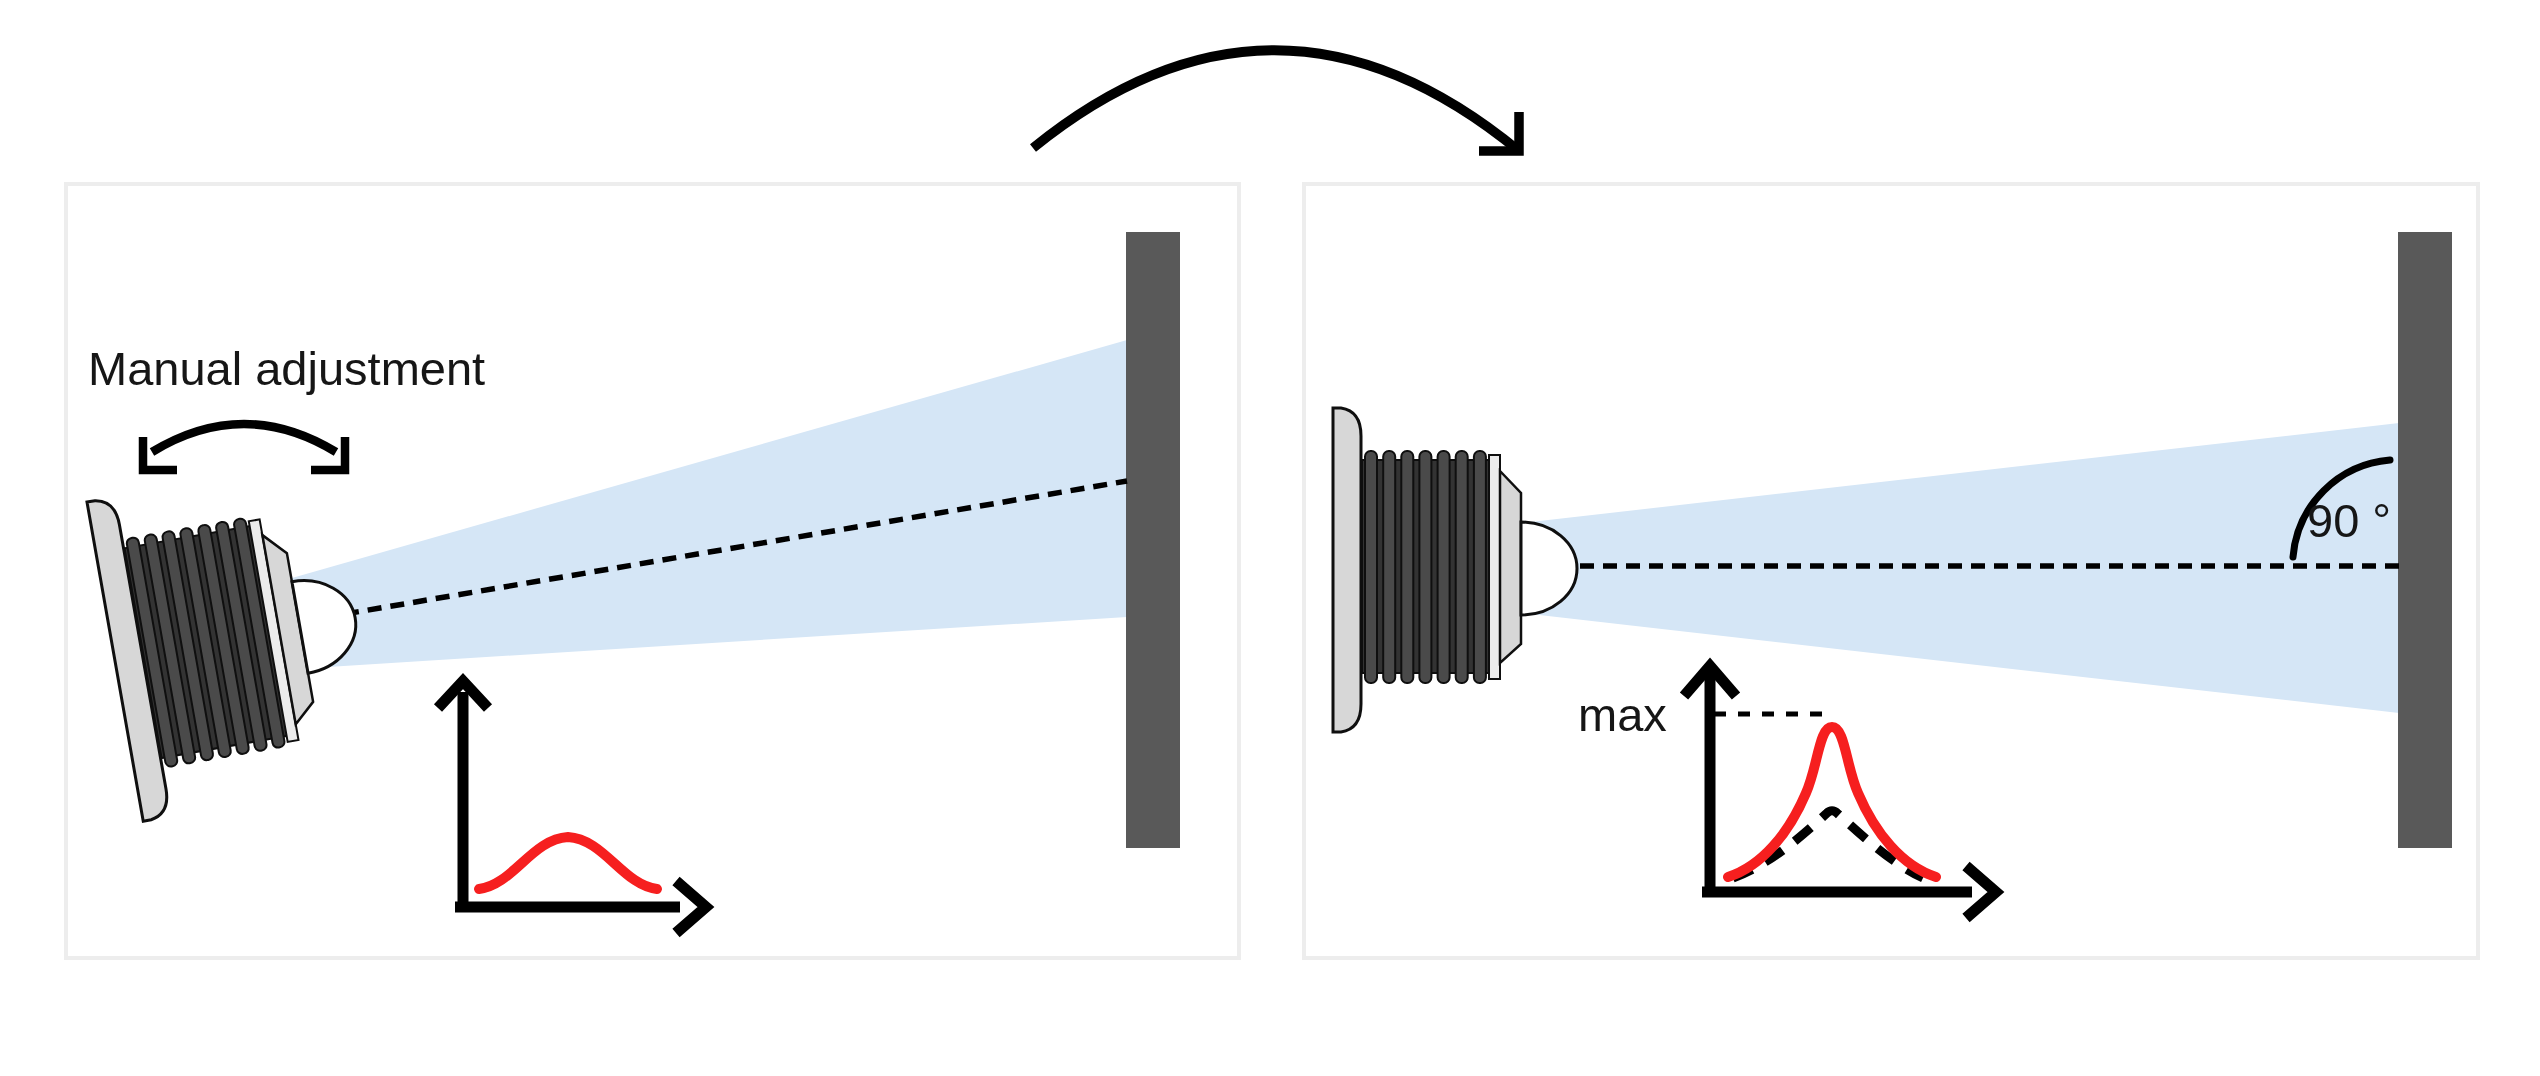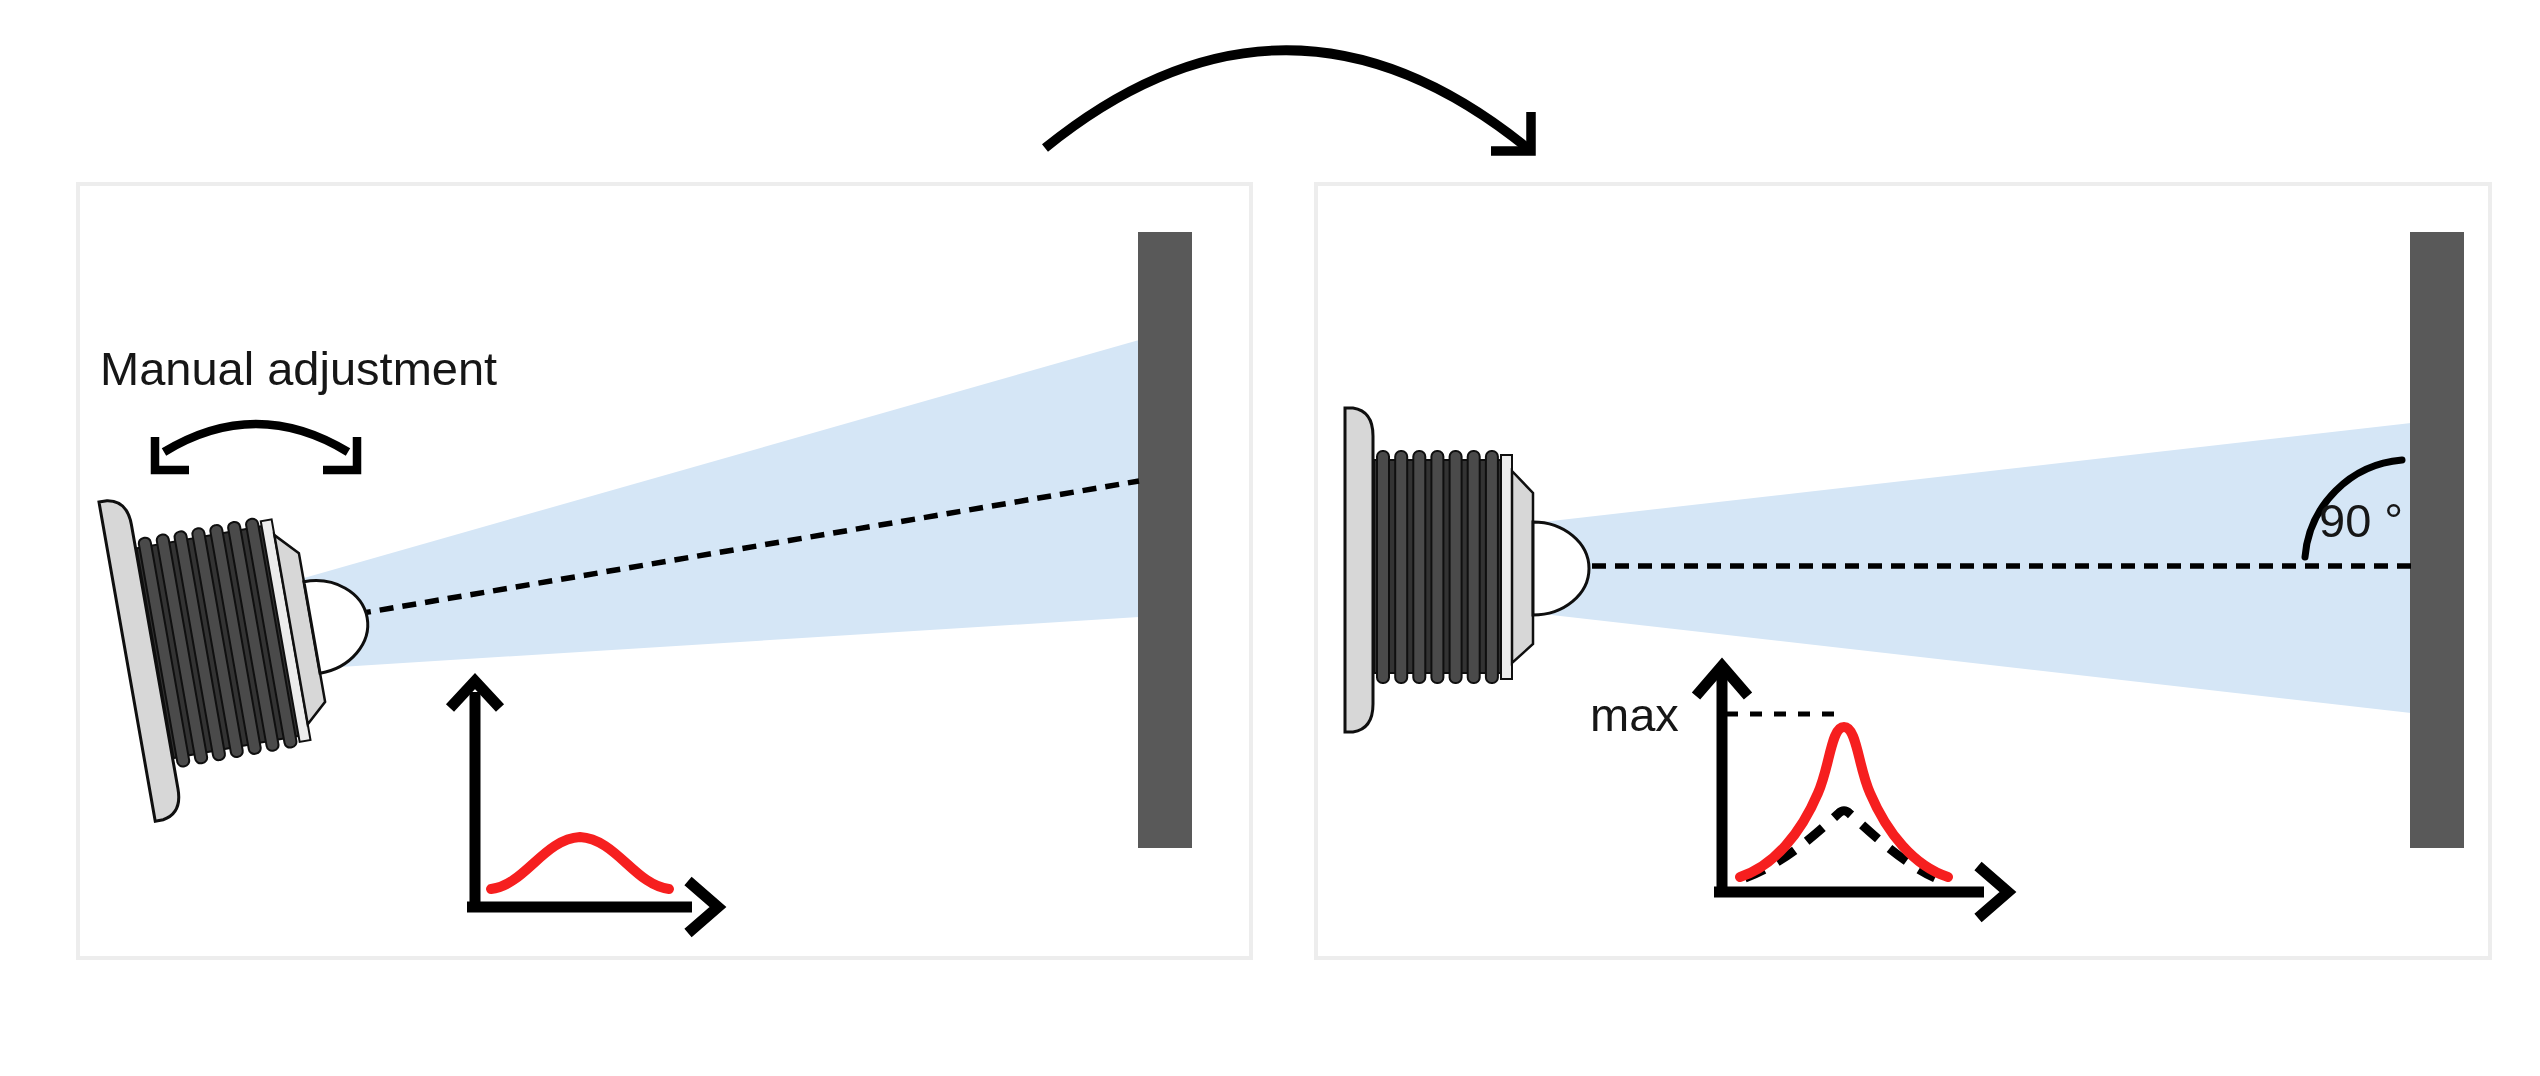--- a/index.html
+++ b/index.html
@@ -1,16 +1,16 @@
 <!DOCTYPE html>
 <html><head>
 <meta charset="utf-8">
 <style>
   html,body{margin:0;padding:0;background:#ffffff;}
-  .canvas-wrap{width:2484px;height:1076px;position:relative;background:#fff;padding-left:12px;}
+  .canvas-wrap{width:2484px;height:1076px;position:relative;background:#fff;}
   svg{display:block;}
   text{font-family:"Liberation Sans", sans-serif;fill:#161616;}
   .lbl{font-size:47px;}
 </style>
 </head>
 <body>
 
 <div class="canvas-wrap">
 <svg width="2540" height="1076" viewBox="0 0 2540 1076" xmlns="http://www.w3.org/2000/svg">
 

